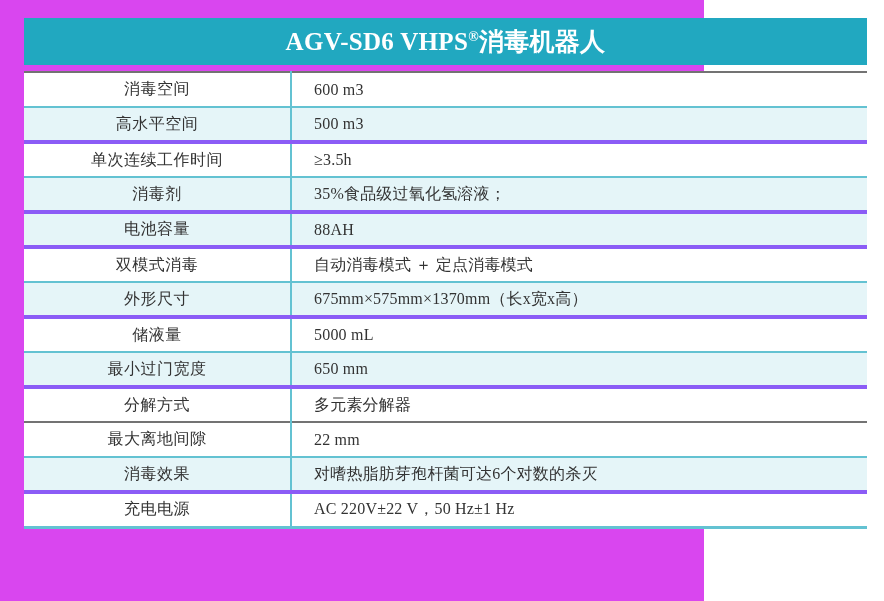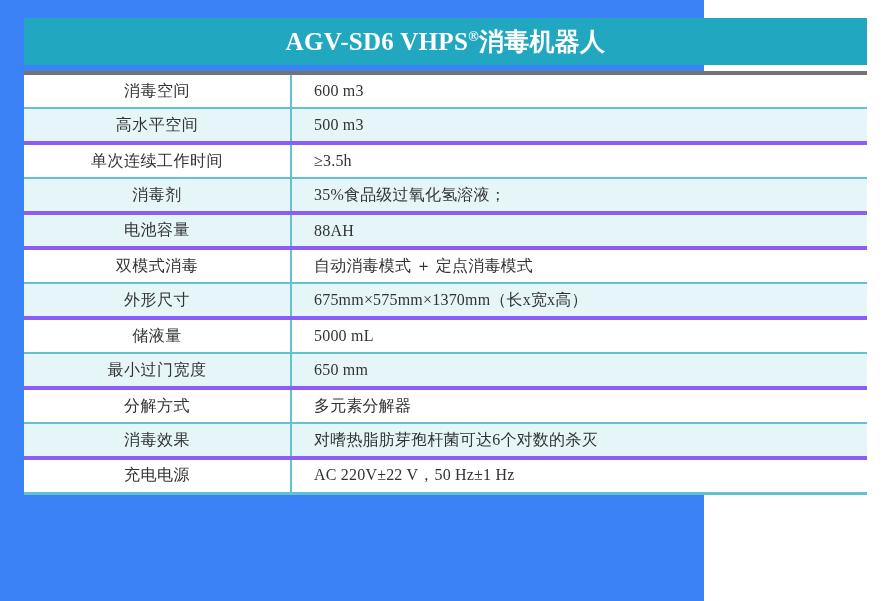--- a/index.html
+++ b/index.html
@@ -12,21 +12,21 @@
     height: 601px;
     overflow: hidden;
     font-family: "Liberation Serif", "DejaVu Serif", serif;
     -webkit-font-smoothing: antialiased;
   }
 
   .sheet {
     position: relative;
     width: 704px;
     height: 601px;
-    background: #3b82f6;
+    background: #d946ef;
     box-sizing: border-box;
   }
 
   
   .title-bar {
     position: absolute;
     left: 24px;
     top: 18px;
     width: 843px;
     height: 47px;
@@ -76,21 +76,21 @@
     box-sizing: border-box;
     overflow: hidden;
     white-space: nowrap;
   }
 
   .spec-table tr.row-alt td { background: #E5F5F8; }
   .spec-table tr.row-plain td { background: #FFFFFF; }
 
   
   .spec-table tr.row-plain td {
-    border-top: 4px solid #737373;
+    border-top: 2px solid #737373;
     border-bottom: 1px solid #8FD2DD;
   }
 
   .cell-label {
     text-align: center;
     border-right: 2px solid #63C2D2;
     font-family: "Liberation Serif", "DejaVu Serif", serif;
     font-size: 16px;
     color: #3a3a3a;
     letter-spacing: 0.5px;
@@ -160,20 +160,24 @@
         <td class="cell-value">5000 mL</td>
       </tr>
       <tr class="row-alt">
         <td class="cell-label">最小过门宽度</td>
         <td class="cell-value">650 mm</td>
       </tr>
       <tr class="row-plain">
         <td class="cell-label">分解方式</td>
         <td class="cell-value">多元素分解器</td>
       </tr>
+      <tr class="row-plain">
+        <td class="cell-label">最大离地间隙</td>
+        <td class="cell-value">22 mm</td>
+      </tr>
       <tr class="row-alt">
         <td class="cell-label">消毒效果</td>
         <td class="cell-value">对嗜热脂肪芽孢杆菌可达6个对数的杀灭</td>
       </tr>
       <tr class="row-plain">
         <td class="cell-label">充电电源</td>
         <td class="cell-value">AC 220V±22 V，50 Hz±1 Hz</td>
       </tr>
     </tbody>
   </table>

